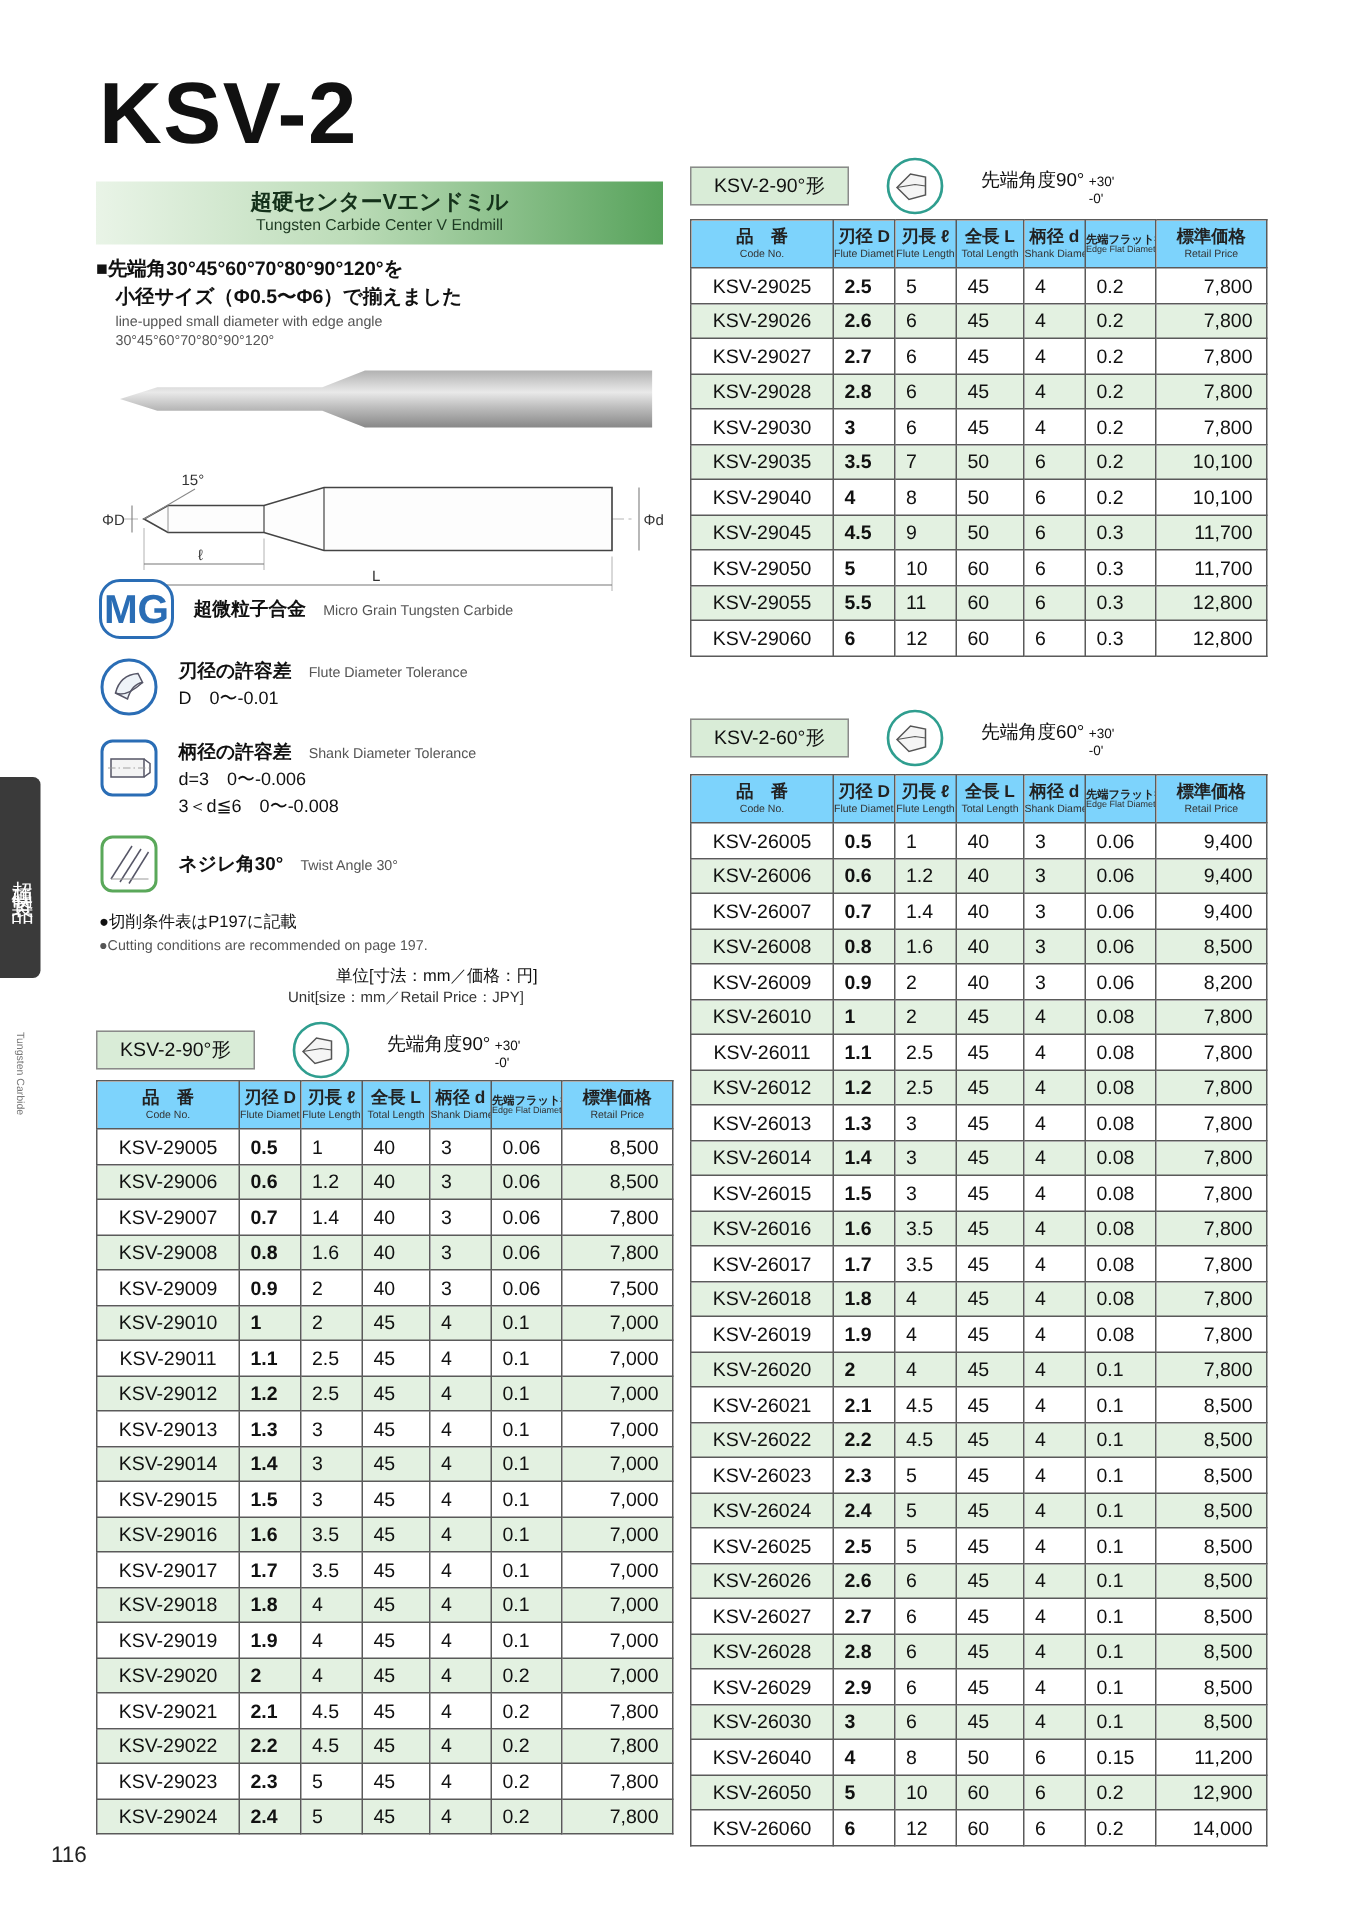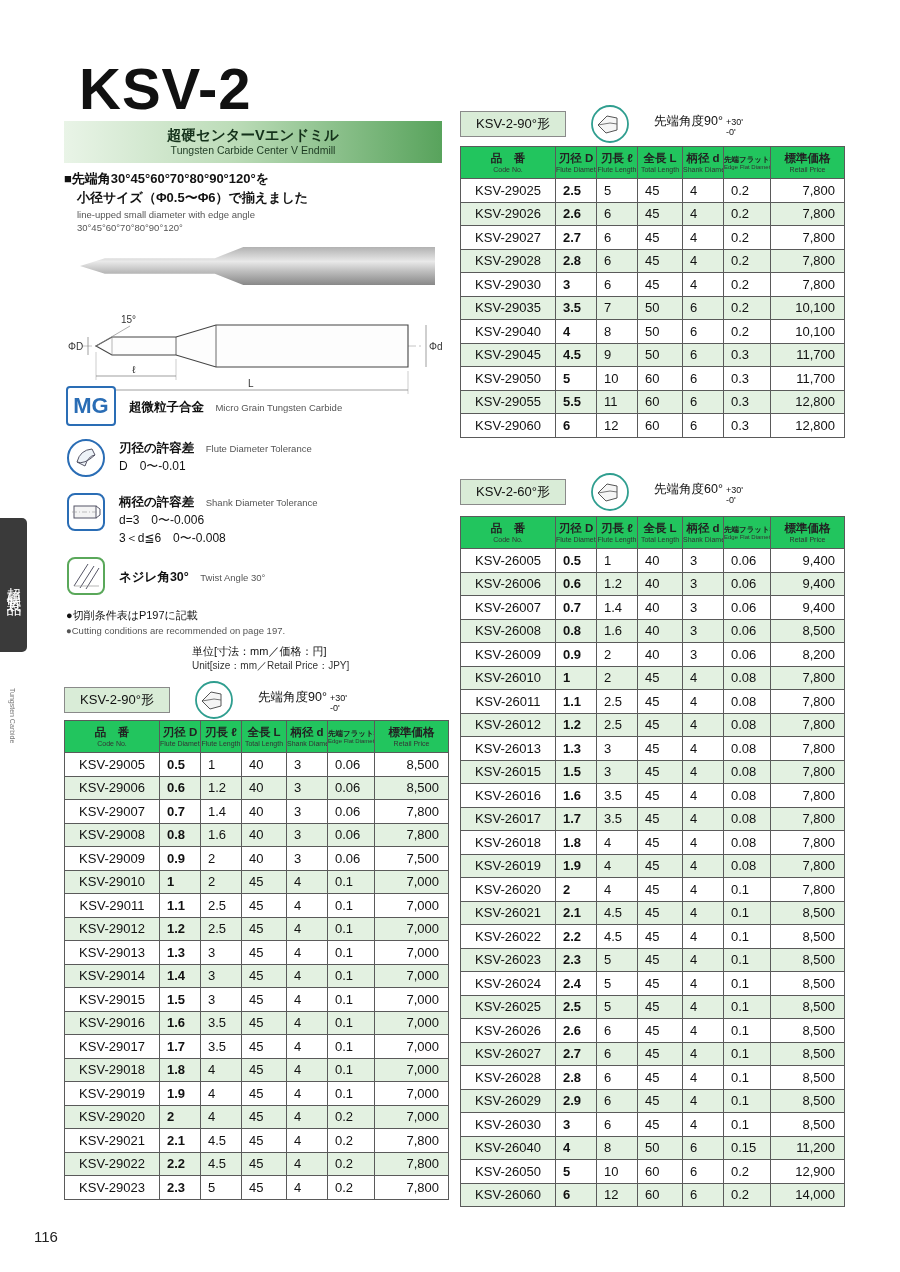--- a/index.html
+++ b/index.html
@@ -6,21 +6,21 @@
   .page{position:relative;width:900px;height:1272px;background:#ffffff;overflow:hidden;
         font-family:"Liberation Sans","DejaVu Sans",sans-serif;color:#1a1a1a;}
 
   
   .side-tab{position:absolute;left:0;top:518px;width:27px;height:134px;background:#3a3a3a;color:#fff;
             border-radius:0 5px 5px 0;display:flex;align-items:center;justify-content:center;}
   .side-tab span{writing-mode:vertical-rl;font-size:15px;letter-spacing:5px;}
   .side-tab-en{position:absolute;left:9px;top:688px;writing-mode:vertical-rl;font-size:7px;color:#777;}
 
   
-  .title{position:absolute;left:62px;top:38px;margin:17px;font-size:58px;font-weight:bold;letter-spacing:1px;color:#111;}
+  .title{position:absolute;left:62px;top:38px;margin:4px;font-size:58px;font-weight:bold;letter-spacing:1px;color:#111;}
   .banner{position:absolute;left:64px;top:121px;width:378px;height:42px;
           background:linear-gradient(90deg,#e9f4e7 0%,#bcdcb8 45%,#58a35c 100%);
           display:flex;flex-direction:column;align-items:center;justify-content:center;}
   .banner-ja{font-size:14.5px;font-weight:bold;color:#14311a;line-height:1.2;}
   .banner-en{font-size:10.5px;color:#1d3a22;line-height:1.2;}
 
   
   .intro{position:absolute;left:64px;top:170px;}
   .intro-ja{font-size:13px;font-weight:bold;line-height:1.45;color:#111;}
   .intro-ja.indent{padding-left:13px;}
@@ -35,54 +35,54 @@
   
   .drawing{position:absolute;left:66px;top:296px;}
   .drawing text{font-family:"Liberation Sans","DejaVu Sans",sans-serif;font-size:10px;fill:#333;}
 
   
   .feat{position:absolute;left:66px;display:flex;gap:13px;}
   .f1{top:386px;align-items:center;}
   .f2{top:438px;align-items:flex-start;}
   .f3{top:492px;align-items:flex-start;}
   .f4{top:556px;align-items:center;}
-  .mg-badge{width:46px;height:36px;border:2.5px solid #2a6db5;border-radius:4px;color:#2a6db5;
-            font-size:22px;font-weight:bold;display:flex;align-items:center;justify-content:center;background:#fff;}
+  .mg-badge{width:46px;height:36px;border:2.5px solid #2a6db5;border-radius:14px;color:#2a6db5;
+            font-size:27px;font-weight:bold;display:flex;align-items:center;justify-content:center;background:#fff;}
   .f-ja{font-size:12.5px;font-weight:bold;color:#111;}
   .f-en{font-size:9.5px;color:#555;margin-left:7px;}
   .f-detail{font-size:12px;color:#111;line-height:1.5;}
   .feat-text{display:flex;flex-direction:column;justify-content:center;}
 
   
   .notes{position:absolute;left:66px;top:608px;}
   .note-ja{font-size:11px;color:#111;line-height:1.45;}
   .note-en{font-size:9.5px;color:#555;line-height:1.4;}
   .unit{position:absolute;left:192px;top:644px;text-align:left;}
-  .unit-ja{font-size:11px;color:#111;line-height:1.4;}
+  .unit-ja{font-size:11px;color:#111;line-height:1.4;margin-left:32px;}
   .unit-en{font-size:10px;color:#333;line-height:1.4;}
 
   
   .sr{position:absolute;display:flex;align-items:center;gap:24px;height:40px;}
   .sr-right1{left:460px;top:104px;}
   .sr-right2{left:460px;top:472px;}
   .sr-left{left:64px;top:680px;}
   .series-label{width:104px;height:24px;line-height:24px;text-align:center;background:#d9ecd7;
                 border:1px solid #8a8a8a;font-size:13px;color:#111;}
   .angle-text{font-size:12.5px;color:#111;}
   .tol{display:inline-flex;flex-direction:column;font-size:9px;line-height:1.15;margin-left:3px;color:#111;}
   .tol i{font-style:normal;}
 
   
   .tbl{position:absolute;}
   .tbl-right1{left:460px;top:146px;}
   .tbl-right2{left:460px;top:516px;}
   .tbl-left{left:64px;top:720px;}
   table.spec{border-collapse:collapse;table-layout:fixed;width:377px;border:1.5px solid #333;}
   .spec th,.spec td{border:1px solid #5a5a5a;overflow:hidden;white-space:nowrap;}
-  .spec th{background:#22c55e;height:31px;text-align:center;padding:0;vertical-align:middle;}
+  .spec th{background:#7dd3fc;height:31px;text-align:center;padding:0;vertical-align:middle;}
   .spec .h-ja{display:block;font-size:11.5px;font-weight:bold;line-height:1.25;color:#222;}
   .spec .h-en{display:block;font-size:7px;font-weight:normal;line-height:1.1;color:#333;}
   .spec th.col-flat .h-ja{font-size:7.5px;}
   .spec th.col-flat .h-en{font-size:6px;}
   .spec th.col-code{width:94px;} .spec th.col-d{width:40px;} .spec th.col-l{width:40px;}
   .spec th.col-total{width:44px;} .spec th.col-shank{width:40px;} .spec th.col-flat{width:46px;}
   .spec th.col-price{width:73px;}
   .spec td{height:22.5px;font-size:13px;color:#111;text-align:left;padding:0 0 0 7px;background:#fff;}
   .spec td.col-code{text-align:center;padding:0;}
   .spec td.col-d{font-weight:bold;}
@@ -501,20 +501,29 @@
           <tr>
             <td class="col-code">KSV-26013</td>
             <td class="col-d">1.3</td>
             <td class="col-l">3</td>
             <td class="col-total">45</td>
             <td class="col-shank">4</td>
             <td class="col-flat">0.08</td>
             <td class="col-price">7,800</td>
           </tr>
           <tr>
+            <td class="col-code">KSV-26014</td>
+            <td class="col-d">1.4</td>
+            <td class="col-l">3</td>
+            <td class="col-total">45</td>
+            <td class="col-shank">4</td>
+            <td class="col-flat">0.08</td>
+            <td class="col-price">7,800</td>
+          </tr>
+          <tr>
             <td class="col-code">KSV-26015</td>
             <td class="col-d">1.5</td>
             <td class="col-l">3</td>
             <td class="col-total">45</td>
             <td class="col-shank">4</td>
             <td class="col-flat">0.08</td>
             <td class="col-price">7,800</td>
           </tr>
           <tr>
             <td class="col-code">KSV-26016</td>
@@ -880,19 +889,28 @@
           </tr>
           <tr>
             <td class="col-code">KSV-29023</td>
             <td class="col-d">2.3</td>
             <td class="col-l">5</td>
             <td class="col-total">45</td>
             <td class="col-shank">4</td>
             <td class="col-flat">0.2</td>
             <td class="col-price">7,800</td>
           </tr>
+          <tr>
+            <td class="col-code">KSV-29024</td>
+            <td class="col-d">2.4</td>
+            <td class="col-l">5</td>
+            <td class="col-total">45</td>
+            <td class="col-shank">4</td>
+            <td class="col-flat">0.2</td>
+            <td class="col-price">7,800</td>
+          </tr>
         </tbody>
       </table>
     </div>
 
   <div class="pagenum">116</div>
 
 </div>
 
 </body></html>

